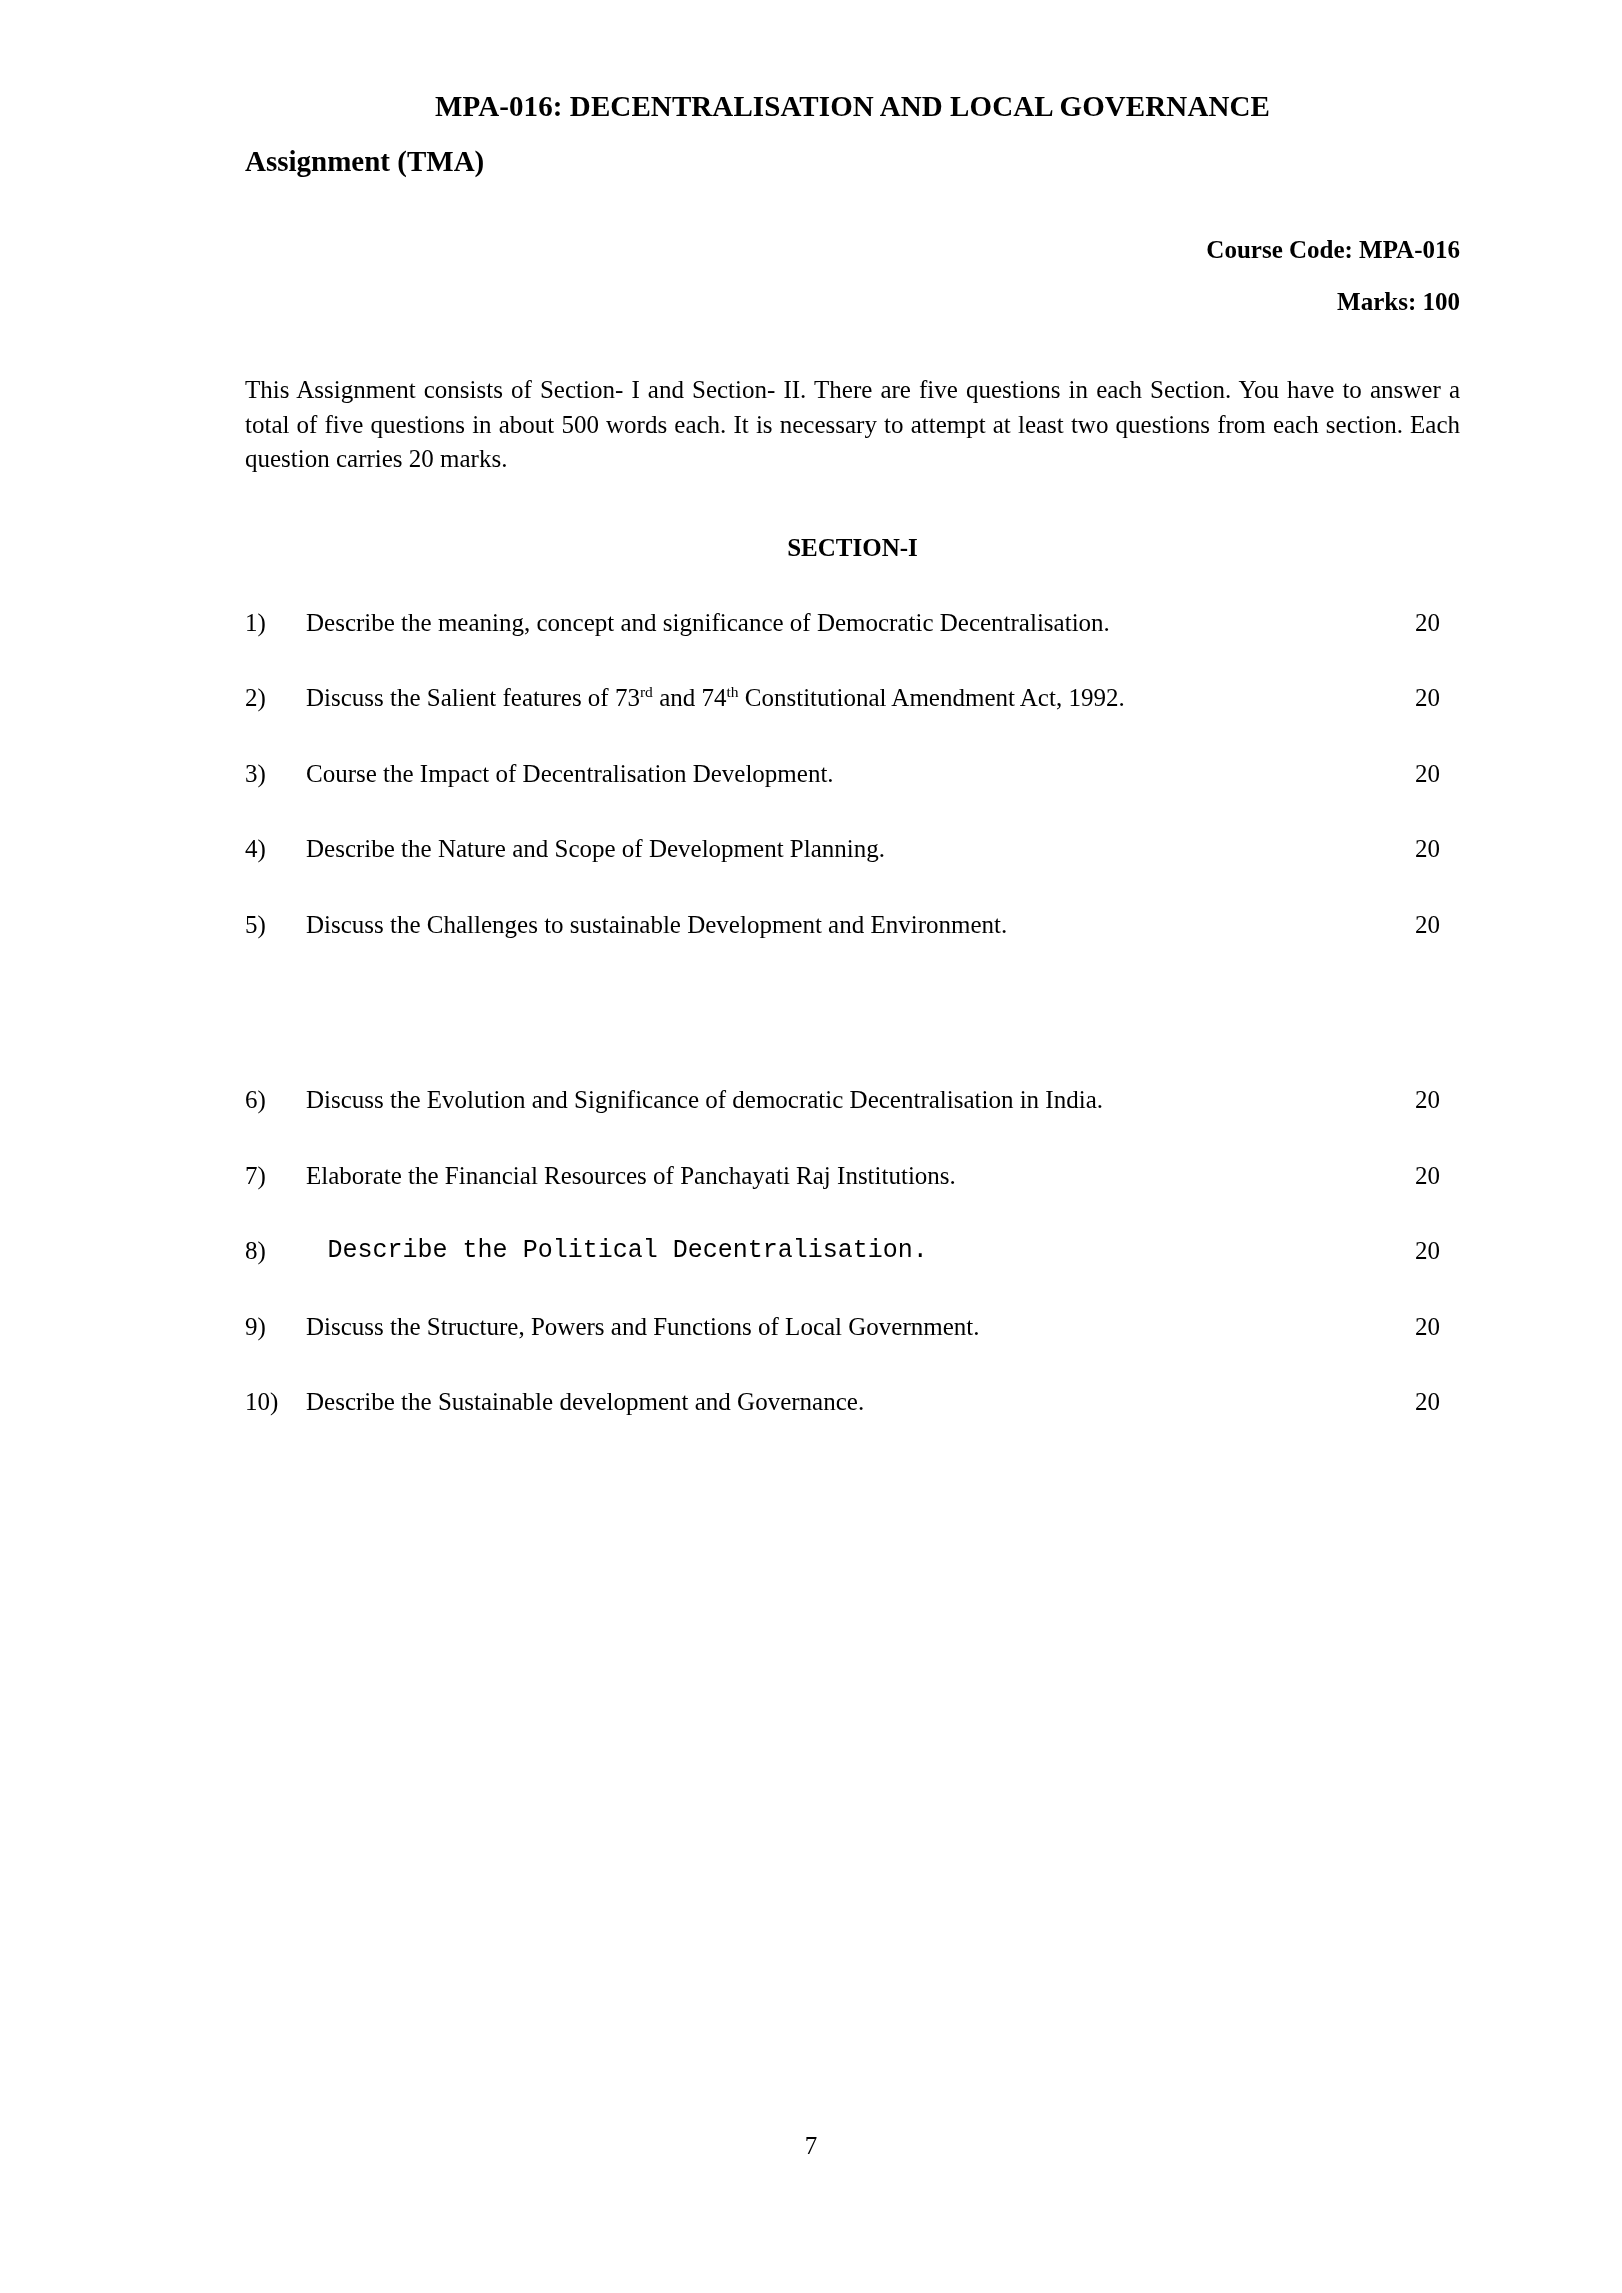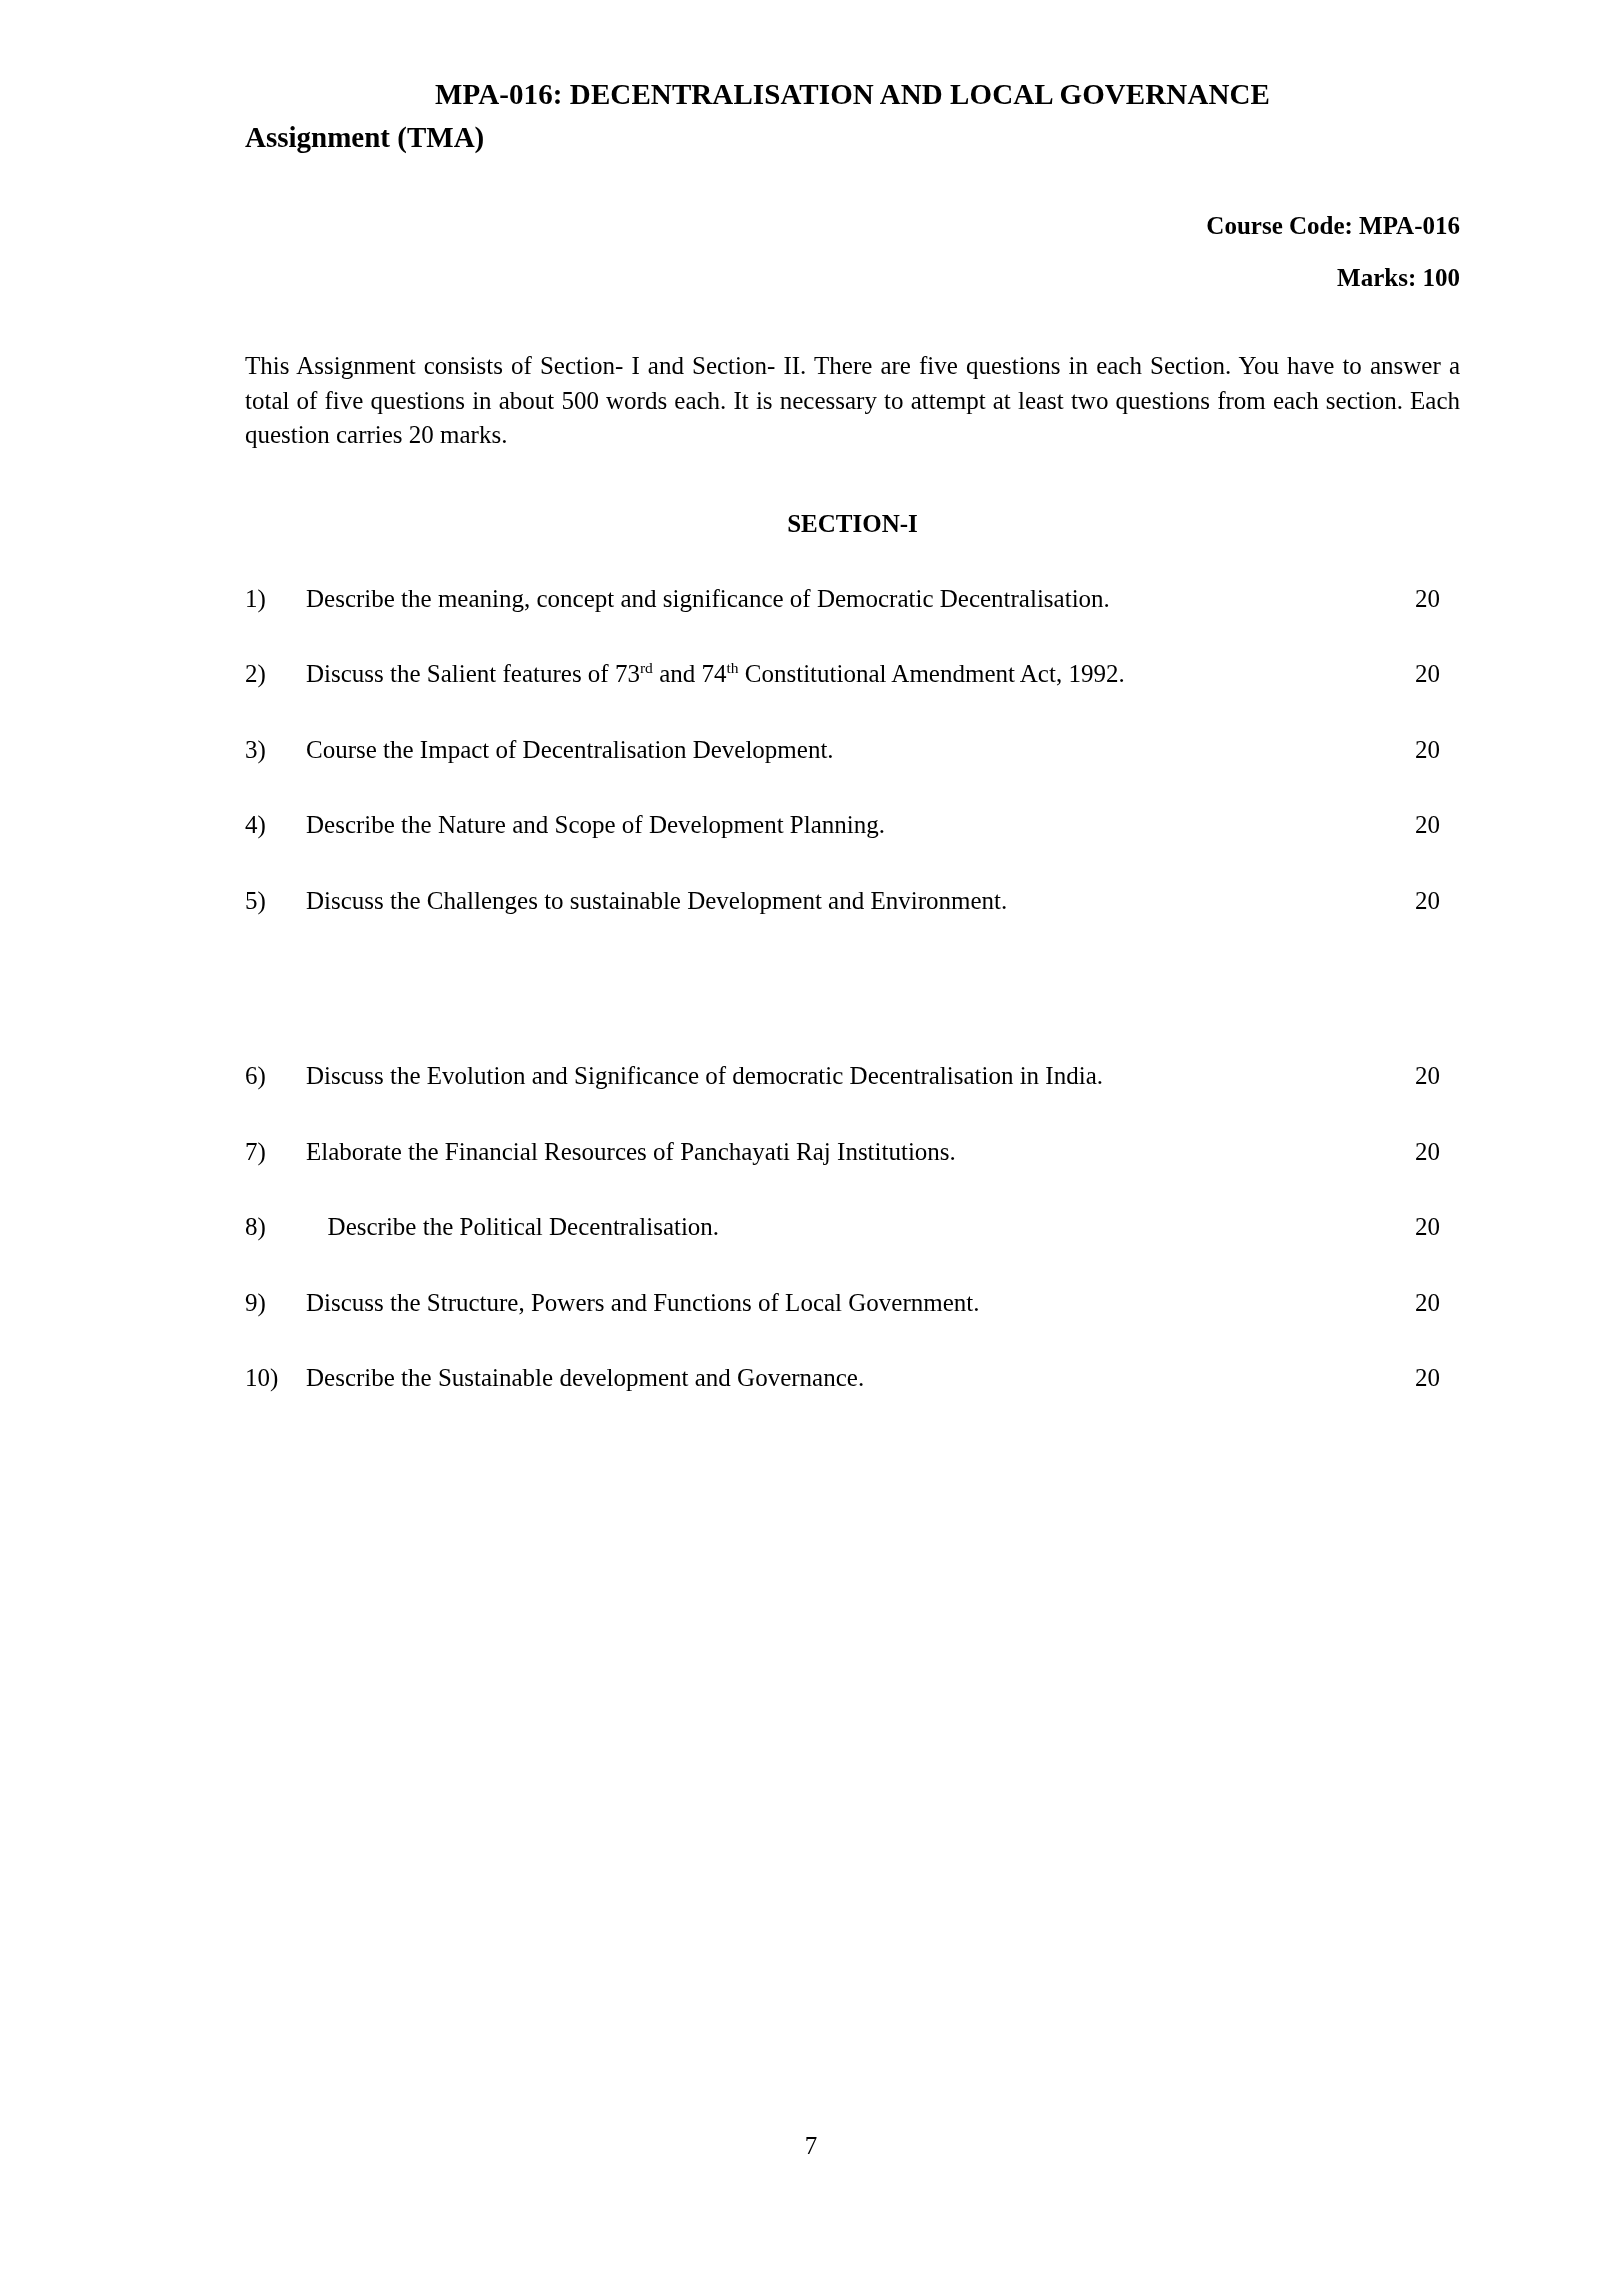--- a/index.html
+++ b/index.html
@@ -23,21 +23,21 @@
     top: 0;
     width: 1215px;
   }
 
   
   .doc-title {
     text-align: center;
     font-weight: bold;
     font-size: 29px;
     line-height: 1.36;
-    margin: 4px;
+    margin: 16px;
     padding-top: 71px;
     letter-spacing: 0.1px;
   }
   .doc-subtitle {
     font-weight: bold;
     font-size: 29px;
     line-height: 1.36;
     margin: 0;
   }
 
@@ -90,21 +90,21 @@
   }
   .q-num {
     flex: 0 0 auto;
     width: 61px;
     text-align: left;
   }
   .q-text {
     flex: 1 1 auto;
     padding-right: 9.8px;
   }
-  .q-text.extra-indent { padding-left: 21.6px; }
+  .q-text.extra-indent { padding-left: 21.6px; font-family: Liberation Mono, monospace; }
   .q-marks {
     flex: 0 0 auto;
     width: 45px;
     text-align: left;
   }
   sup {
     font-size: 0.62em;
     vertical-align: super;
     line-height: 0;
   }

